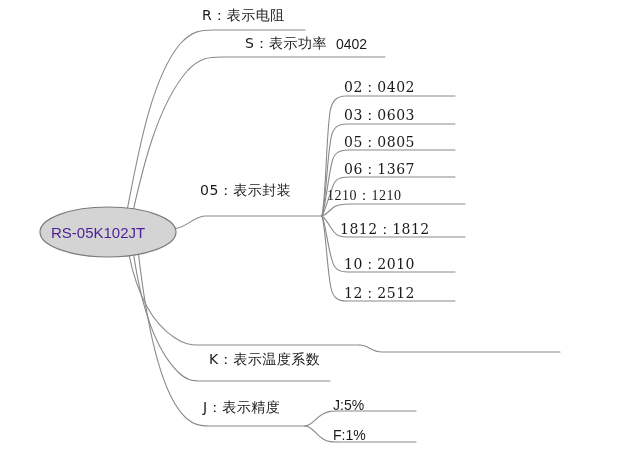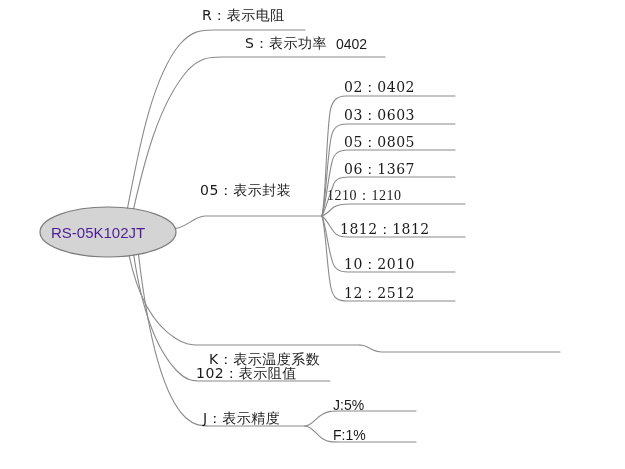--- a/index.html
+++ b/index.html
@@ -101,19 +101,18 @@
   <div class="node-label serif" style="left:344px; top:108px;">03：0603</div>
   <div class="node-label serif" style="left:344px; top:135px;">05：0805</div>
   <div class="node-label serif" style="left:344px; top:162px;">06：1367</div>
   <div class="node-label serif" style="left:327px; top:189px;font-family:Liberation Serif, serif;">1210：1210</div>
   <div class="node-label serif" style="left:340px; top:222px;">1812：1812</div>
   <div class="node-label serif" style="left:344px; top:257px;">10：2010</div>
   <div class="node-label serif" style="left:344px; top:286px;">12：2512</div>
 
   <div class="node-label cjk" style="left:209px; top:330px;margin-top:22px;">K：表示温度系数</div>
 
-  <div class="node-label cjk" style="left:196px; top:366px;">102：表示阻值</div>
 
-  <div class="node-label cjk" style="left:203px; top:411px;">J：表示精度</div>
+  <div class="node-label cjk" style="left:203px; top:400px;">J：表示精度</div>
   <div class="node-label sans" style="left:333px; top:398px;text-align:center;">J:5%</div>
   <div class="node-label sans" style="left:333px; top:428px;">F:1%</div>
 
 </div>
 
 </body></html>

